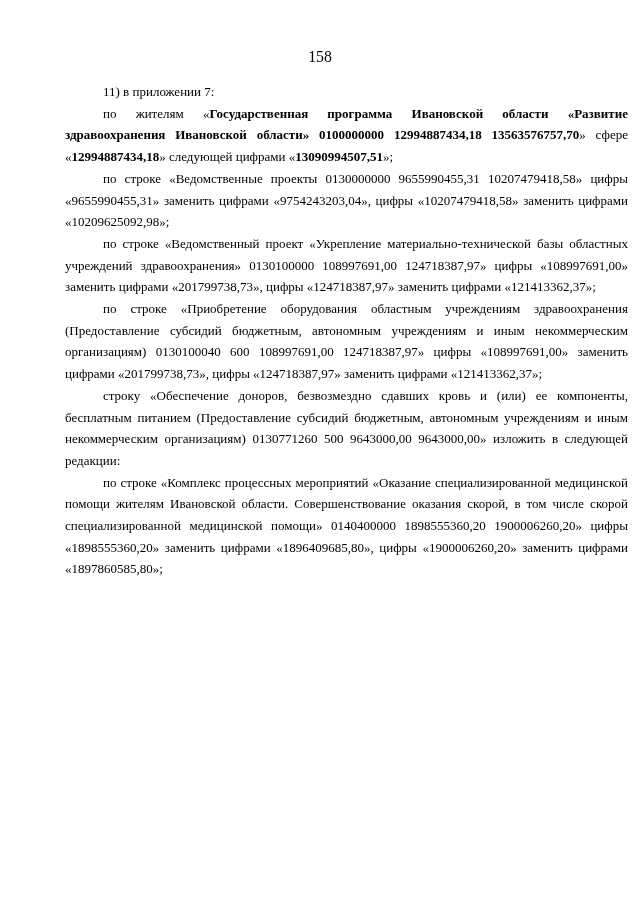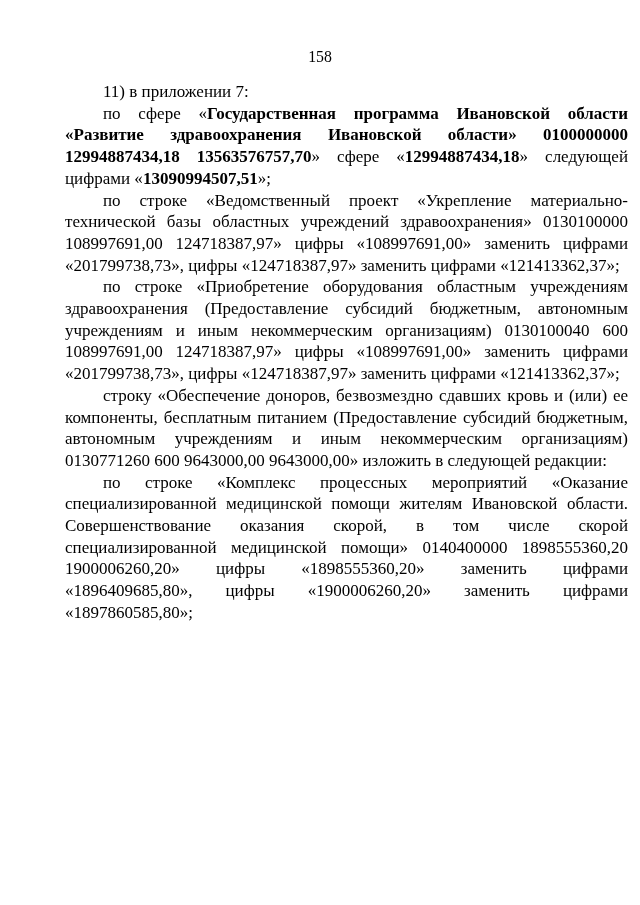--- a/index.html
+++ b/index.html
@@ -20,21 +20,21 @@
     padding-top: 46px;
     margin-bottom: 13px;
     text-align: center;
     font-size: 15.8px;
     line-height: 22px;
     color: #000000;
   }
   .body-text {
     margin-left: 65px;
     margin-right: 12px;
-    font-size: 17px;
+    font-size: 13px;
     line-height: 21.7px;
     color: #000000;
   }
   .body-text p {
     margin: 0;
     padding: 0;
     text-align: justify;
   }
   .body-text p.indent {
     text-indent: 38px;
@@ -43,19 +43,20 @@
     font-weight: 700;
   }
 </style>
 </head>
 <body>
 
 <div class="page">
   <div class="pageno">158</div>
   <div class="body-text">
       <p class="indent"><span>11) в приложении 7:</span></p>
-      <p class="indent"><span>по сфере «</span><span class="b">Государственная программа Ивановской области «Развитие здравоохранения Ивановской области» 0100000000 12994887434,18 13563576757,70</span><span>» сфере «</span><span class="b">12994887434,18</span><span>» следующей цифрами «</span><span class="b">13090994507,51</span><span>»;</span></p>
+      <p class="indent"><span>по жителям «</span><span class="b">Государственная программа Ивановской области «Развитие здравоохранения Ивановской области» 0100000000 12994887434,18 13563576757,70</span><span>» сфере «</span><span class="b">12994887434,18</span><span>» следующей цифрами «</span><span class="b">13090994507,51</span><span>»;</span></p>
+      <p class="indent"><span>по строке «Ведомственные проекты 0130000000 9655990455,31 10207479418,58» цифры «9655990455,31» заменить цифрами «9754243203,04», цифры «10207479418,58» заменить цифрами «10209625092,98»;</span></p>
       <p class="indent"><span>по строке «Ведомственный проект «Укрепление материально-технической базы областных учреждений здравоохранения» 0130100000 108997691,00 124718387,97» цифры «108997691,00» заменить цифрами «201799738,73», цифры «124718387,97» заменить цифрами «121413362,37»;</span></p>
       <p class="indent"><span>по строке «Приобретение оборудования областным учреждениям здравоохранения (Предоставление субсидий бюджетным, автономным учреждениям и иным некоммерческим организациям) 0130100040 600 108997691,00 124718387,97» цифры «108997691,00» заменить цифрами «201799738,73», цифры «124718387,97» заменить цифрами «121413362,37»;</span></p>
-      <p class="indent"><span>строку «Обеспечение доноров, безвозмездно сдавших кровь и (или) ее компоненты, бесплатным питанием (Предоставление субсидий бюджетным, автономным учреждениям и иным некоммерческим организациям) 0130771260 600 9643000,00 9643000,00» изложить в следующей редакции:</span></p>
+      <p class="indent"><span>строку «Обеспечение доноров, безвозмездно сдавших кровь и (или) ее компоненты, бесплатным питанием (Предоставление субсидий бюджетным, автономным учреждениям и иным некоммерческим организациям) 0130771260 500 9643000,00 9643000,00» изложить в следующей редакции:</span></p>
       <p class="indent"><span>по строке «Комплекс процессных мероприятий «Оказание специализированной медицинской помощи жителям Ивановской области. Совершенствование оказания скорой, в том числе скорой специализированной медицинской помощи» 0140400000 1898555360,20 1900006260,20» цифры «1898555360,20» заменить цифрами «1896409685,80», цифры «1900006260,20» заменить цифрами «1897860585,80»;</span></p>
     </div>
 </div>
 
 </body></html>

